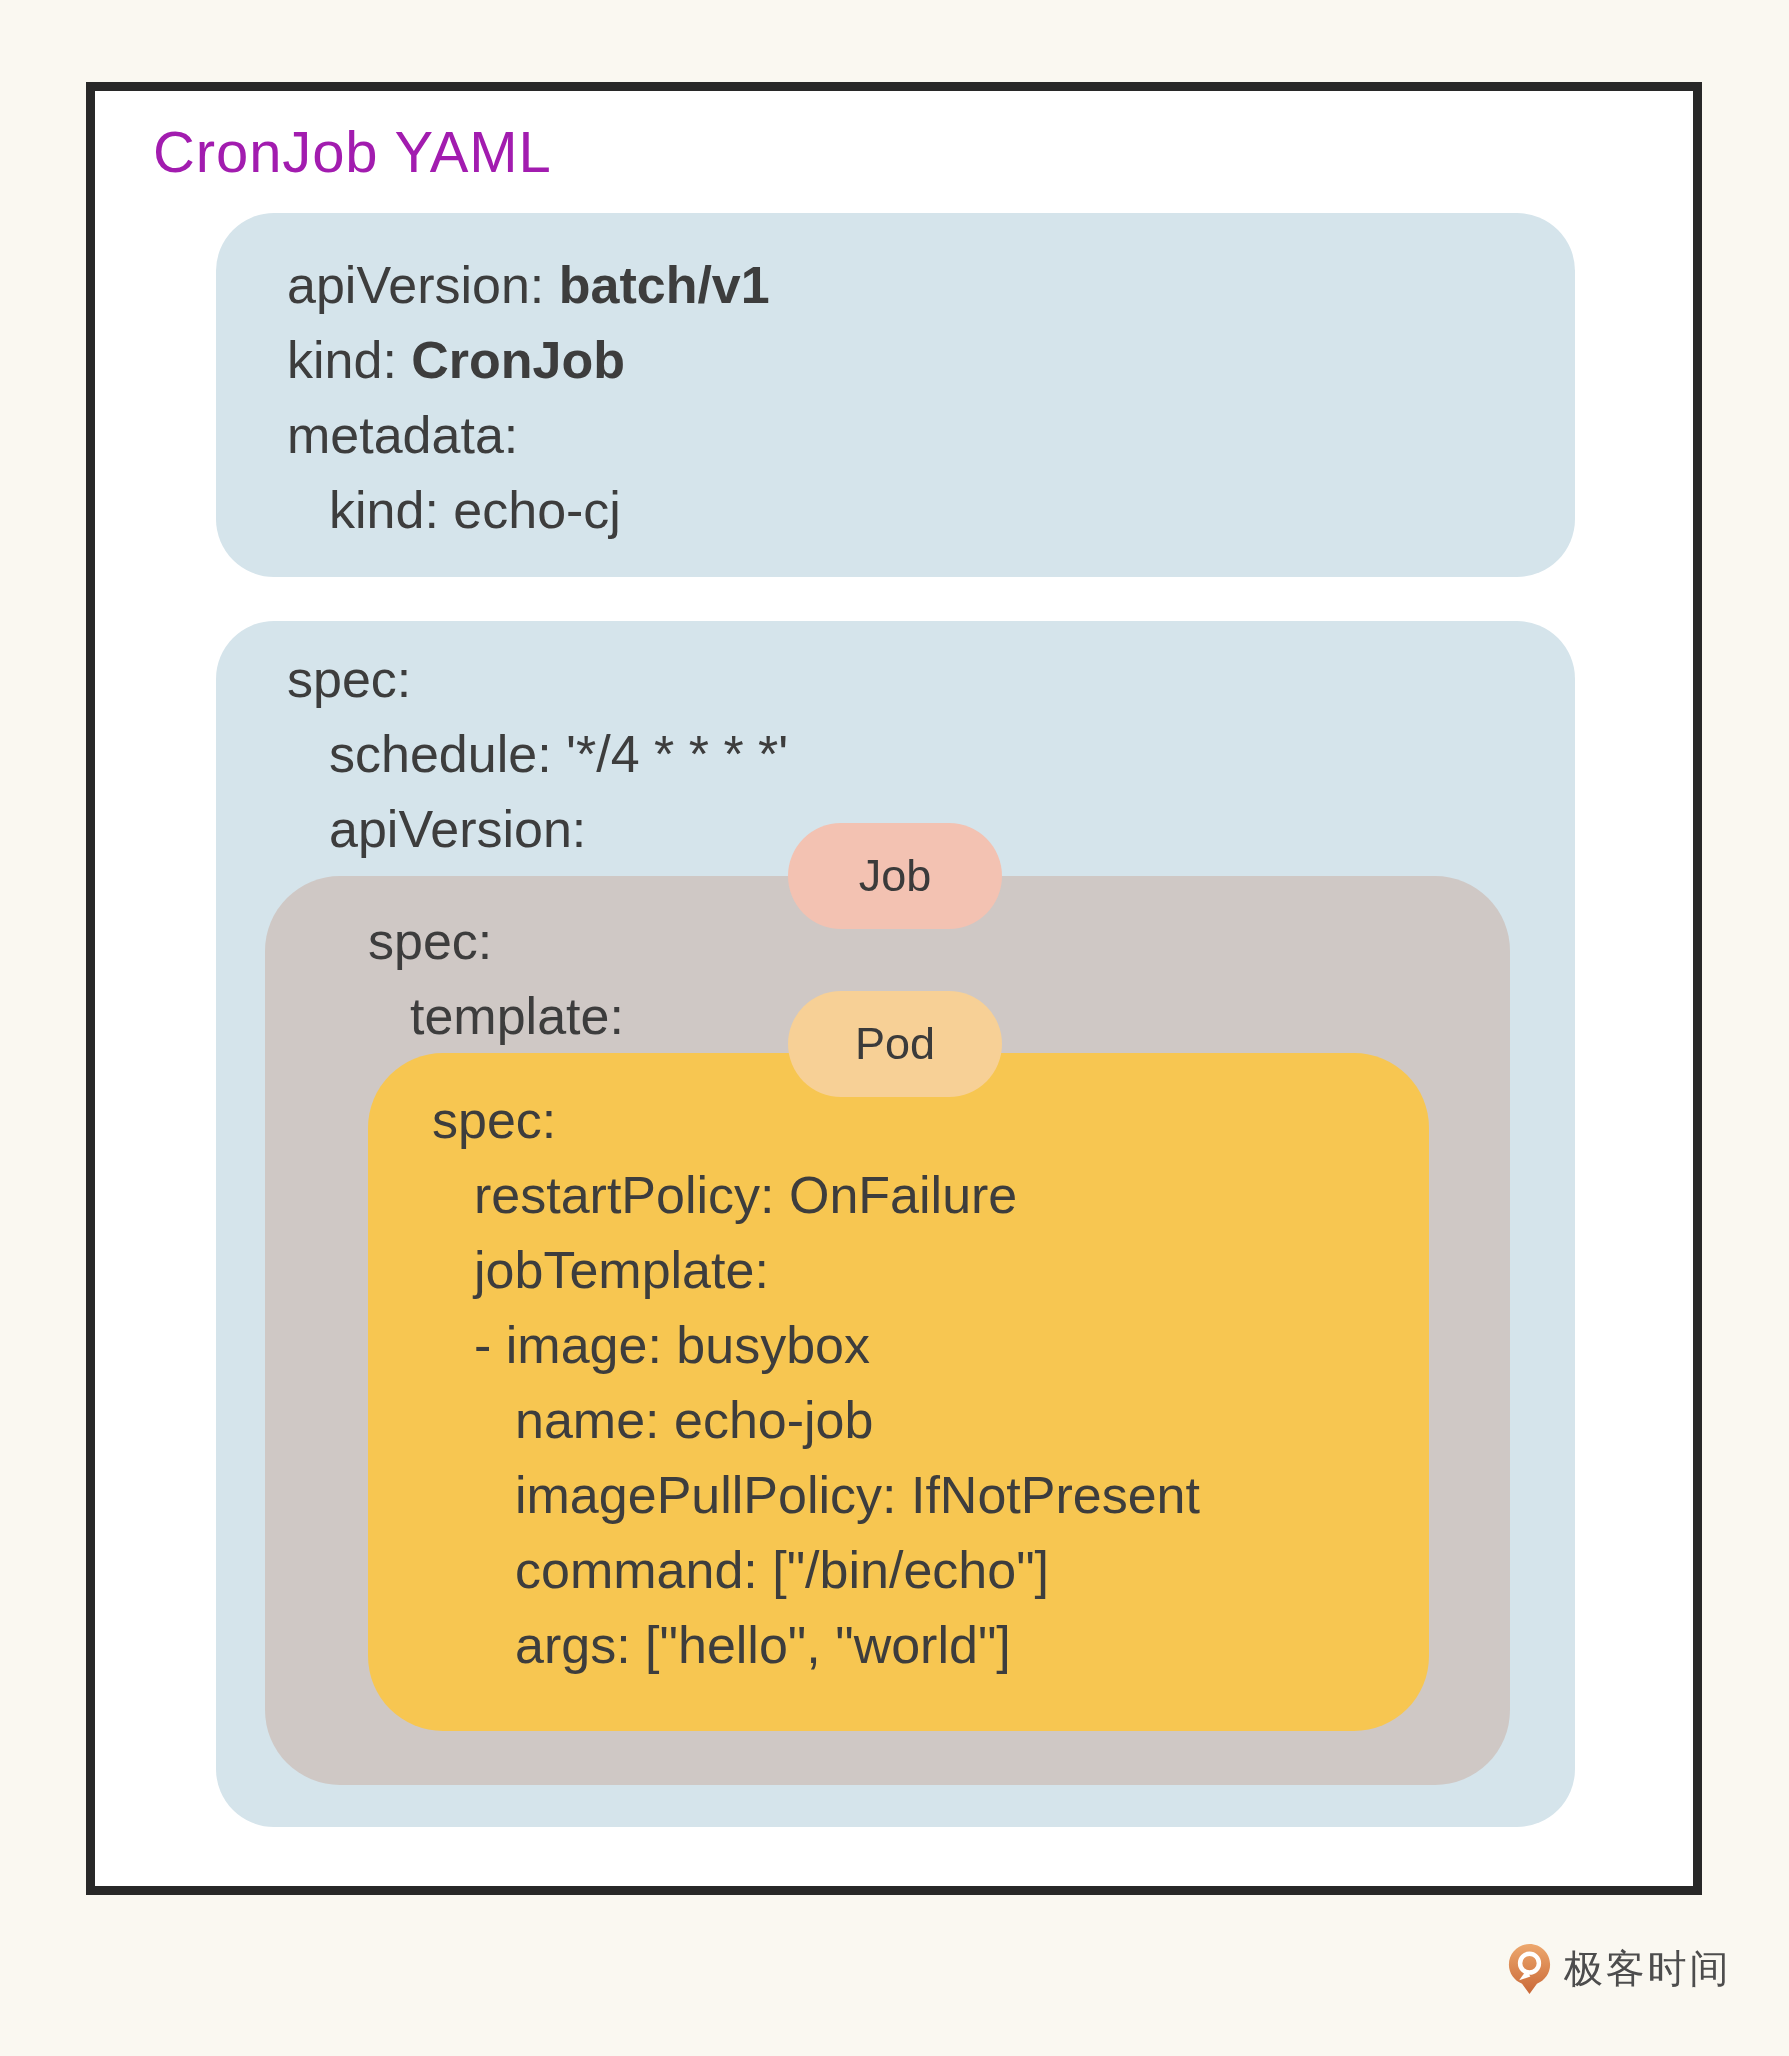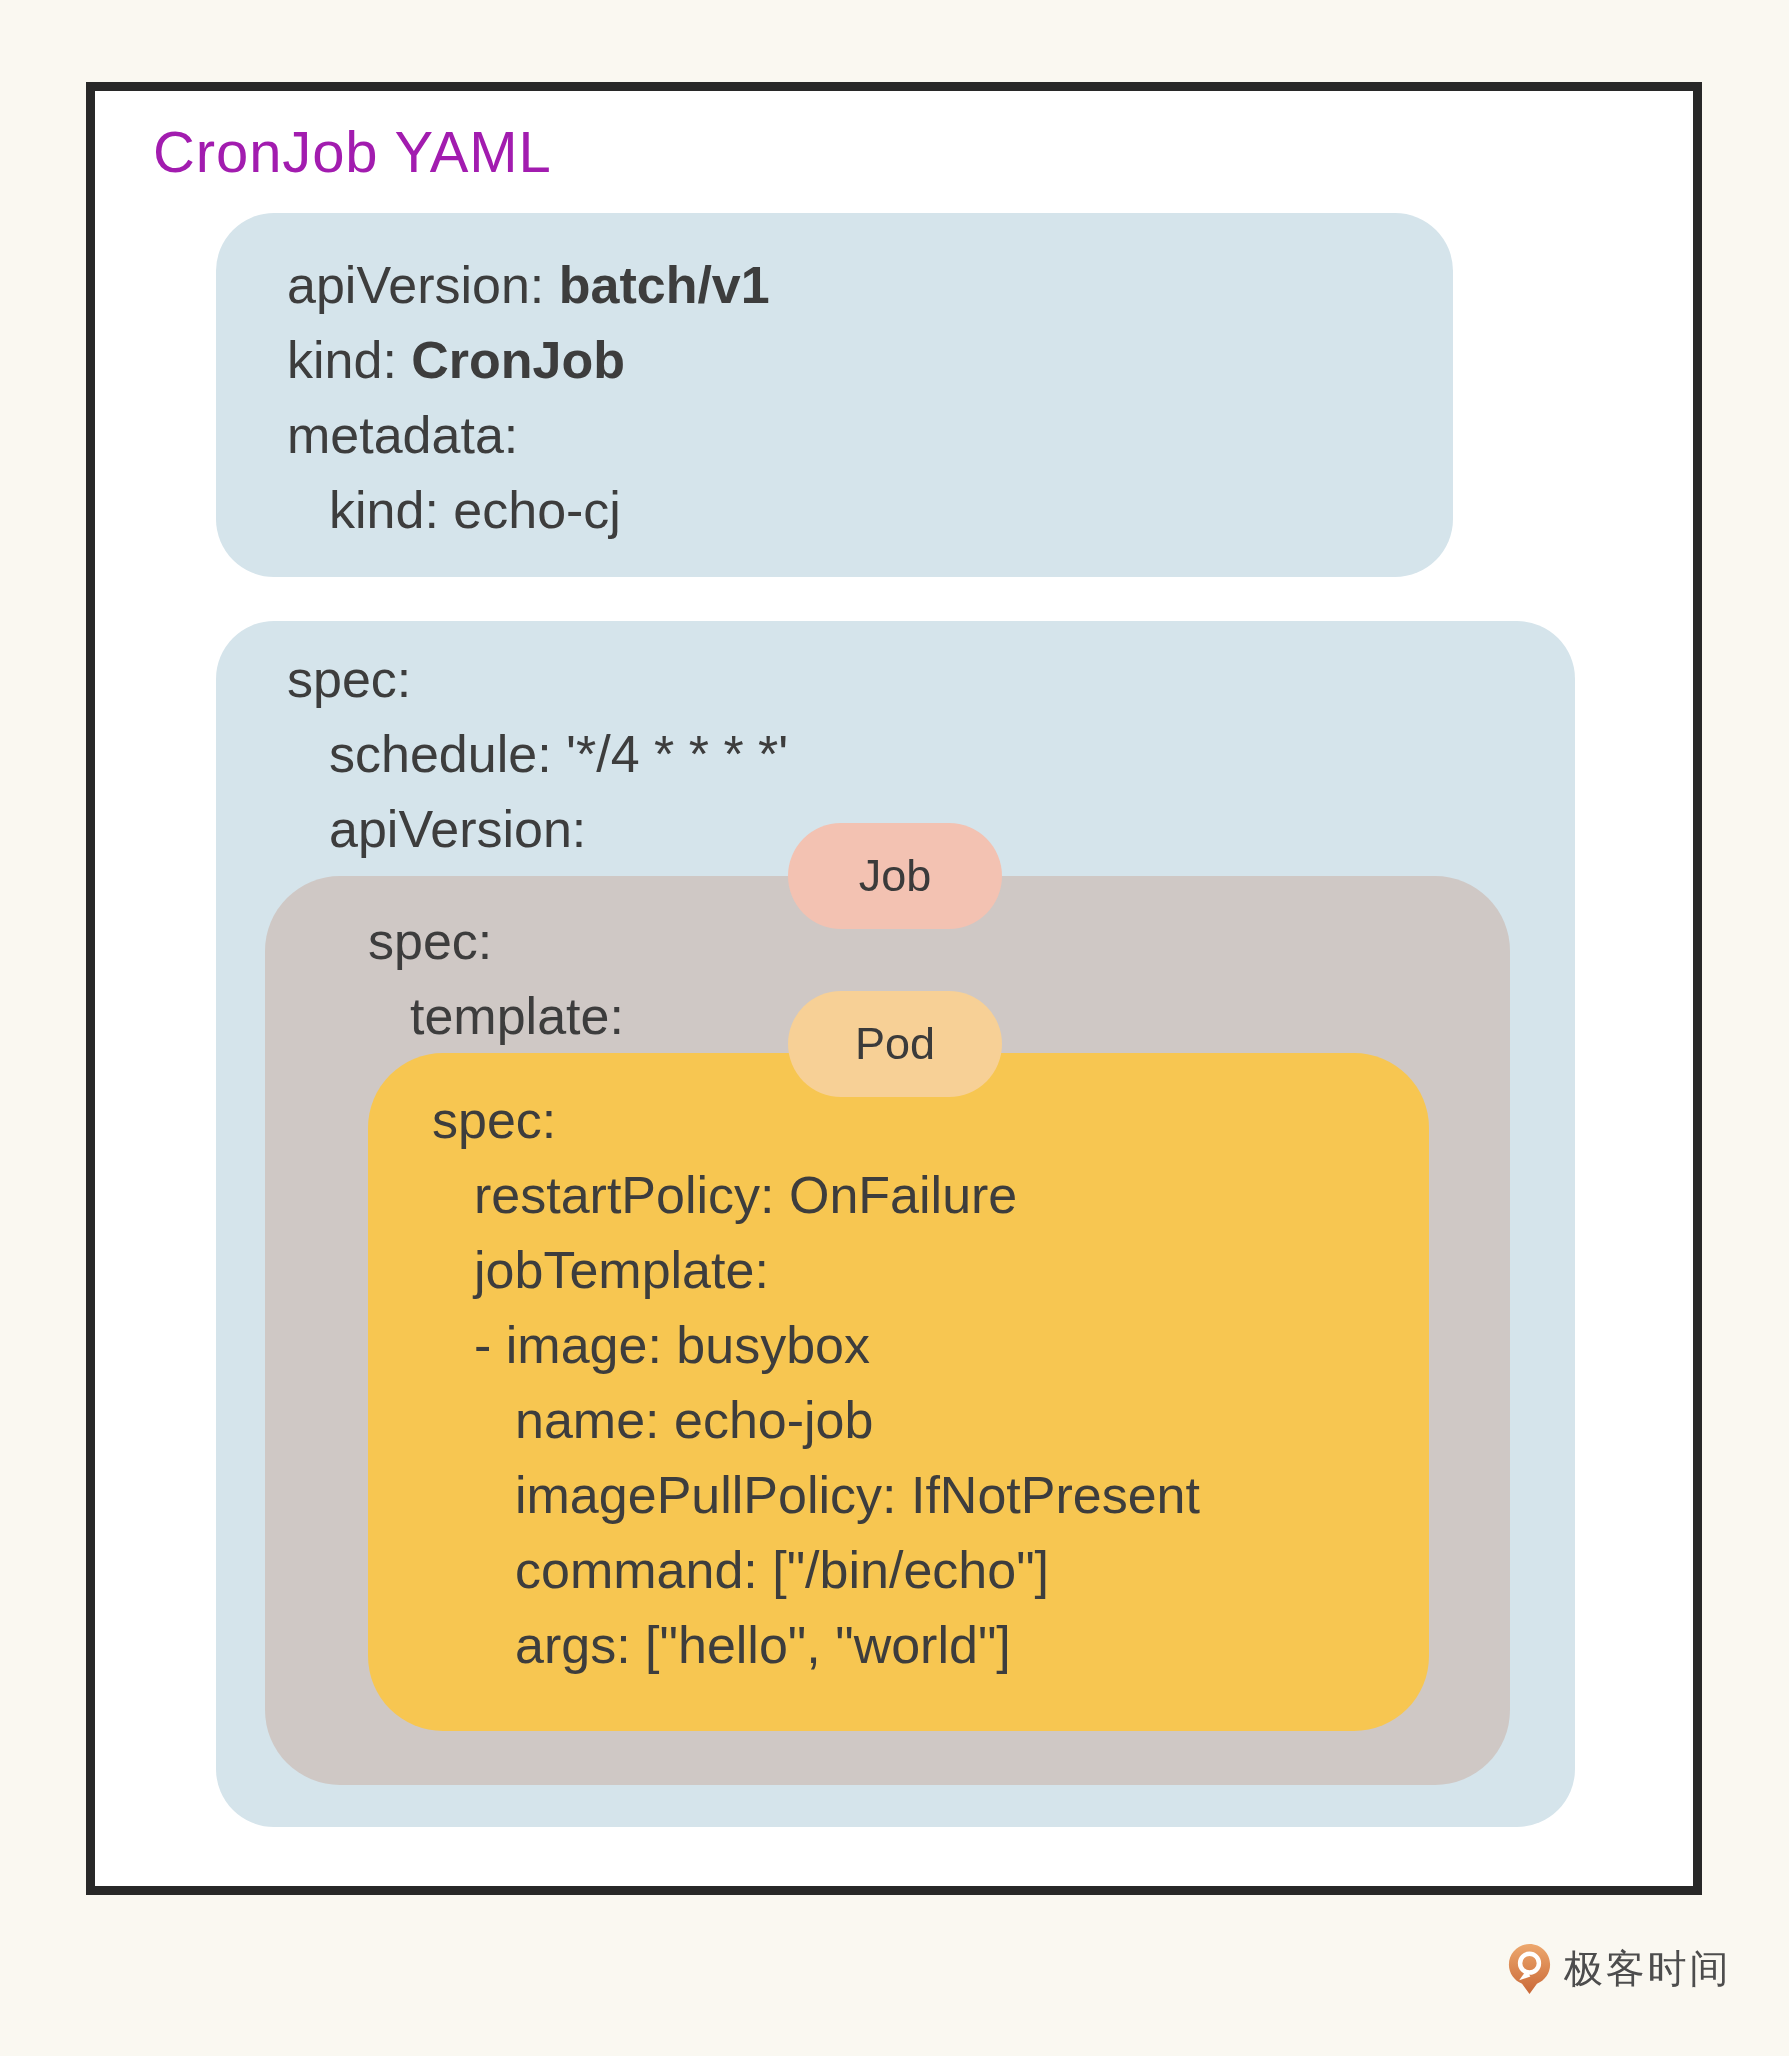--- a/index.html
+++ b/index.html
@@ -17,21 +17,21 @@
     border:9.3px solid var(--frame-border,#282828);
   }
   .title{
     position:absolute;left:127px;top:110px;
     font-size:58px;line-height:84px;color:#a21caf;letter-spacing:0.9px;margin-left:26px;
   }
   .block{
     position:absolute;box-sizing:border-box;border-radius:58px;
   }
   #metadata-block{
-    left:216px;top:213px;width:1237px;height:364px;
+    left:216px;top:213px;width:1359px;height:364px;
     background:var(--blue-block,#d5e4eb);
     padding:35px 0 0 71px;
   }
   #spec-block{
     left:216px;top:621px;width:1359px;height:1206px;
     background:var(--blue-block,#d5e4eb);
     padding:20.5px 0 0 71px;
   }
   #job-block{
     left:265px;top:876px;width:1245px;height:909px;border-radius:75px;

